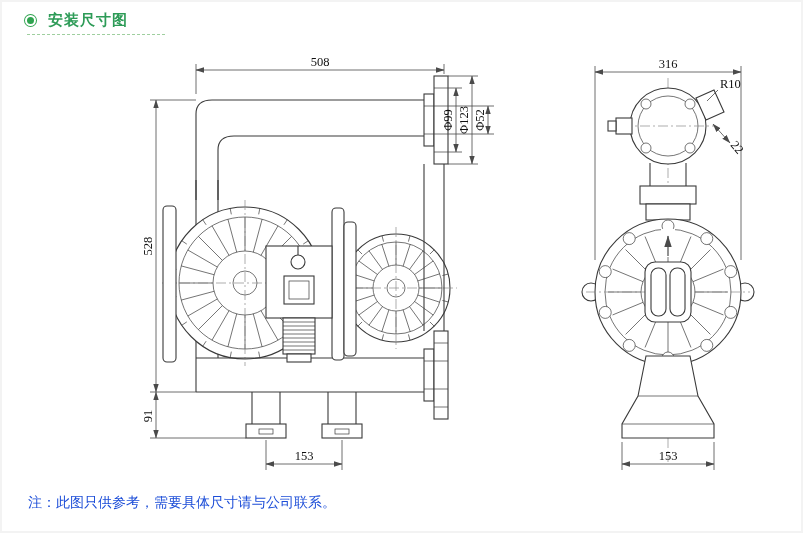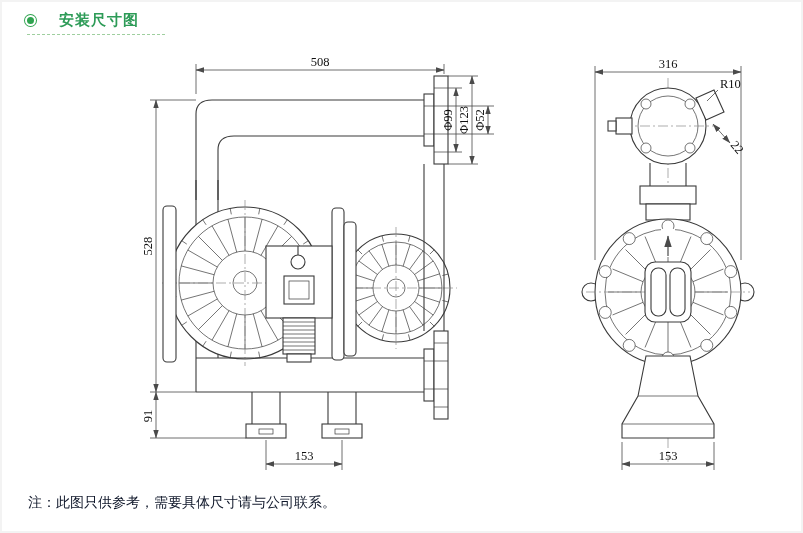--- a/index.html
+++ b/index.html
@@ -1,23 +1,23 @@
 <!DOCTYPE html>
 <html><head>
 <meta charset="utf-8">
 <style>
   html,body{margin:0;padding:0;background:#ffffff;}
   .page{position:relative;width:803px;height:533px;background:#fff;overflow:hidden;
         font-family:"Liberation Sans",sans-serif;box-shadow:inset 0 0 0 2px #f3f3f3;}
-  .header{position:absolute;left:27px;top:11px;display:flex;align-items:center;gap:25px;justify-content:space-between;}
+  .header{position:absolute;left:27px;top:11px;display:flex;align-items:center;gap:14px;justify-content:space-between;}
   .bullet{width:7px;height:7px;border-radius:50%;background:#2fa34f;
           box-shadow:0 0 0 2px #ffffff,0 0 0 3px #2fa34f;}
   .title{font-size:15px;font-weight:bold;color:#2d9b57;letter-spacing:1px;}
   .header-rule{position:absolute;left:27px;top:34px;width:138px;border-top:1px dashed #9fcf9f;}
-  .note{position:absolute;left:28px;top:494px;font-size:14px;color:#0f172a;
+  .note{position:absolute;left:28px;top:494px;font-size:14px;color:#1d4ed8;
         font-family:"Liberation Serif","DejaVu Serif",serif;}
   svg{position:absolute;left:0;top:0;}
   .ln{stroke:#3a3a3a;stroke-width:1.1;fill:none;}
   .white{fill:#ffffff;stroke:#3a3a3a;stroke-width:1.1;}
   .thin{stroke-width:0.7;}
   .dim{stroke:#4a4a4a;stroke-width:0.8;fill:none;}
   .cl{stroke:#8a8a8a;stroke-width:0.7;fill:none;stroke-dasharray:10 3 2 3;}
   .dt{font-family:"Liberation Serif","DejaVu Serif",serif;font-size:12.5px;fill:#111;}
 </style>
 </head>

